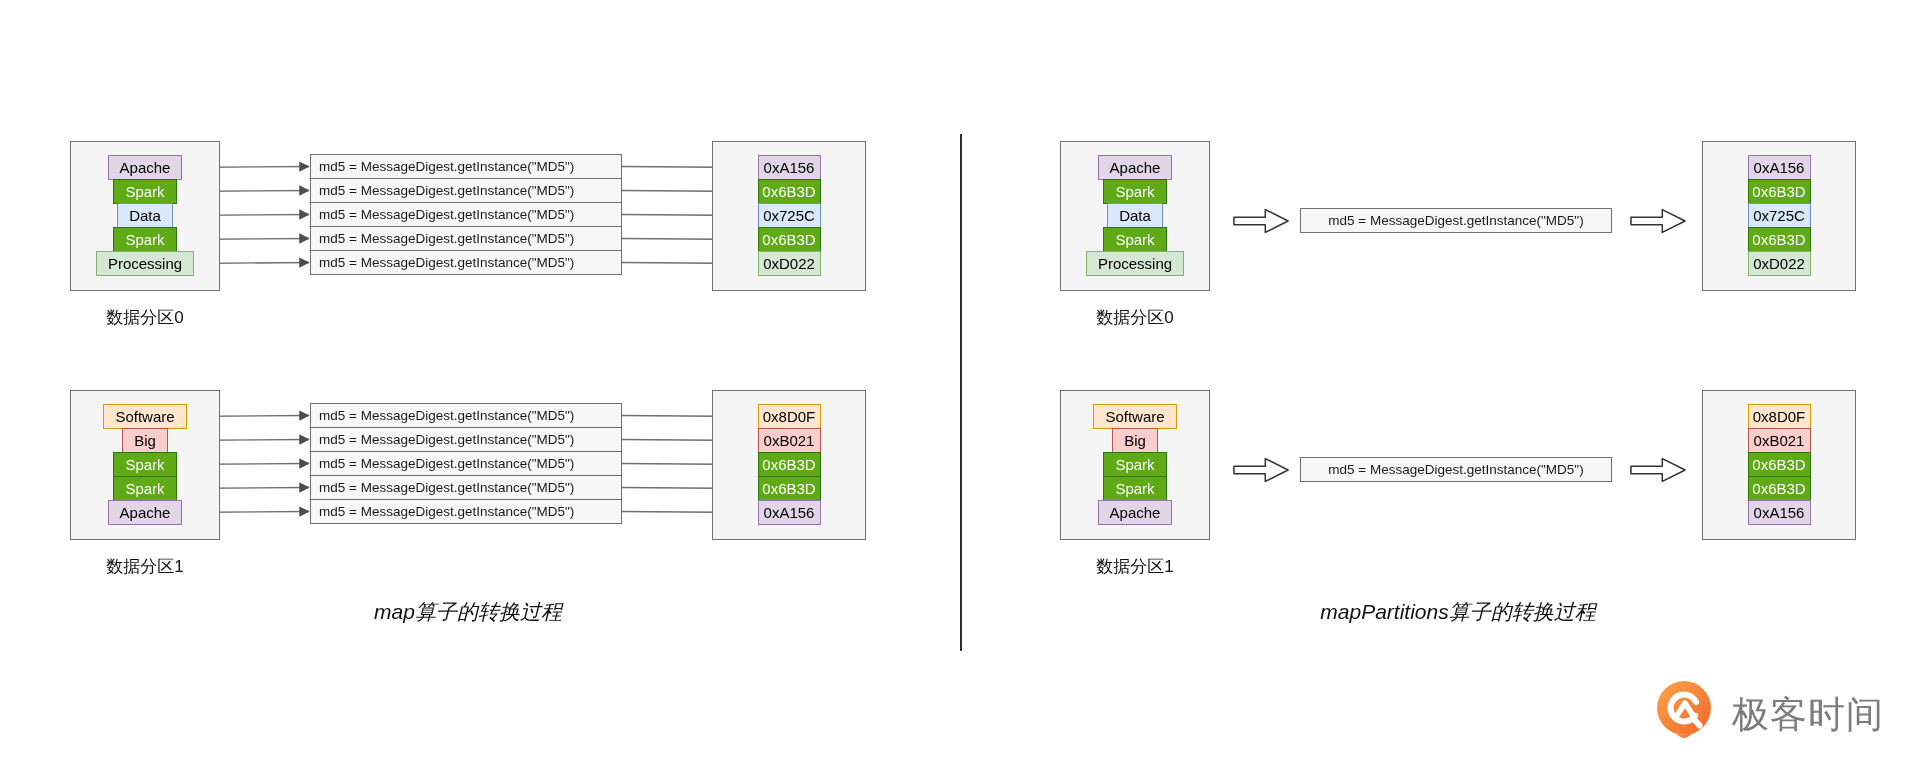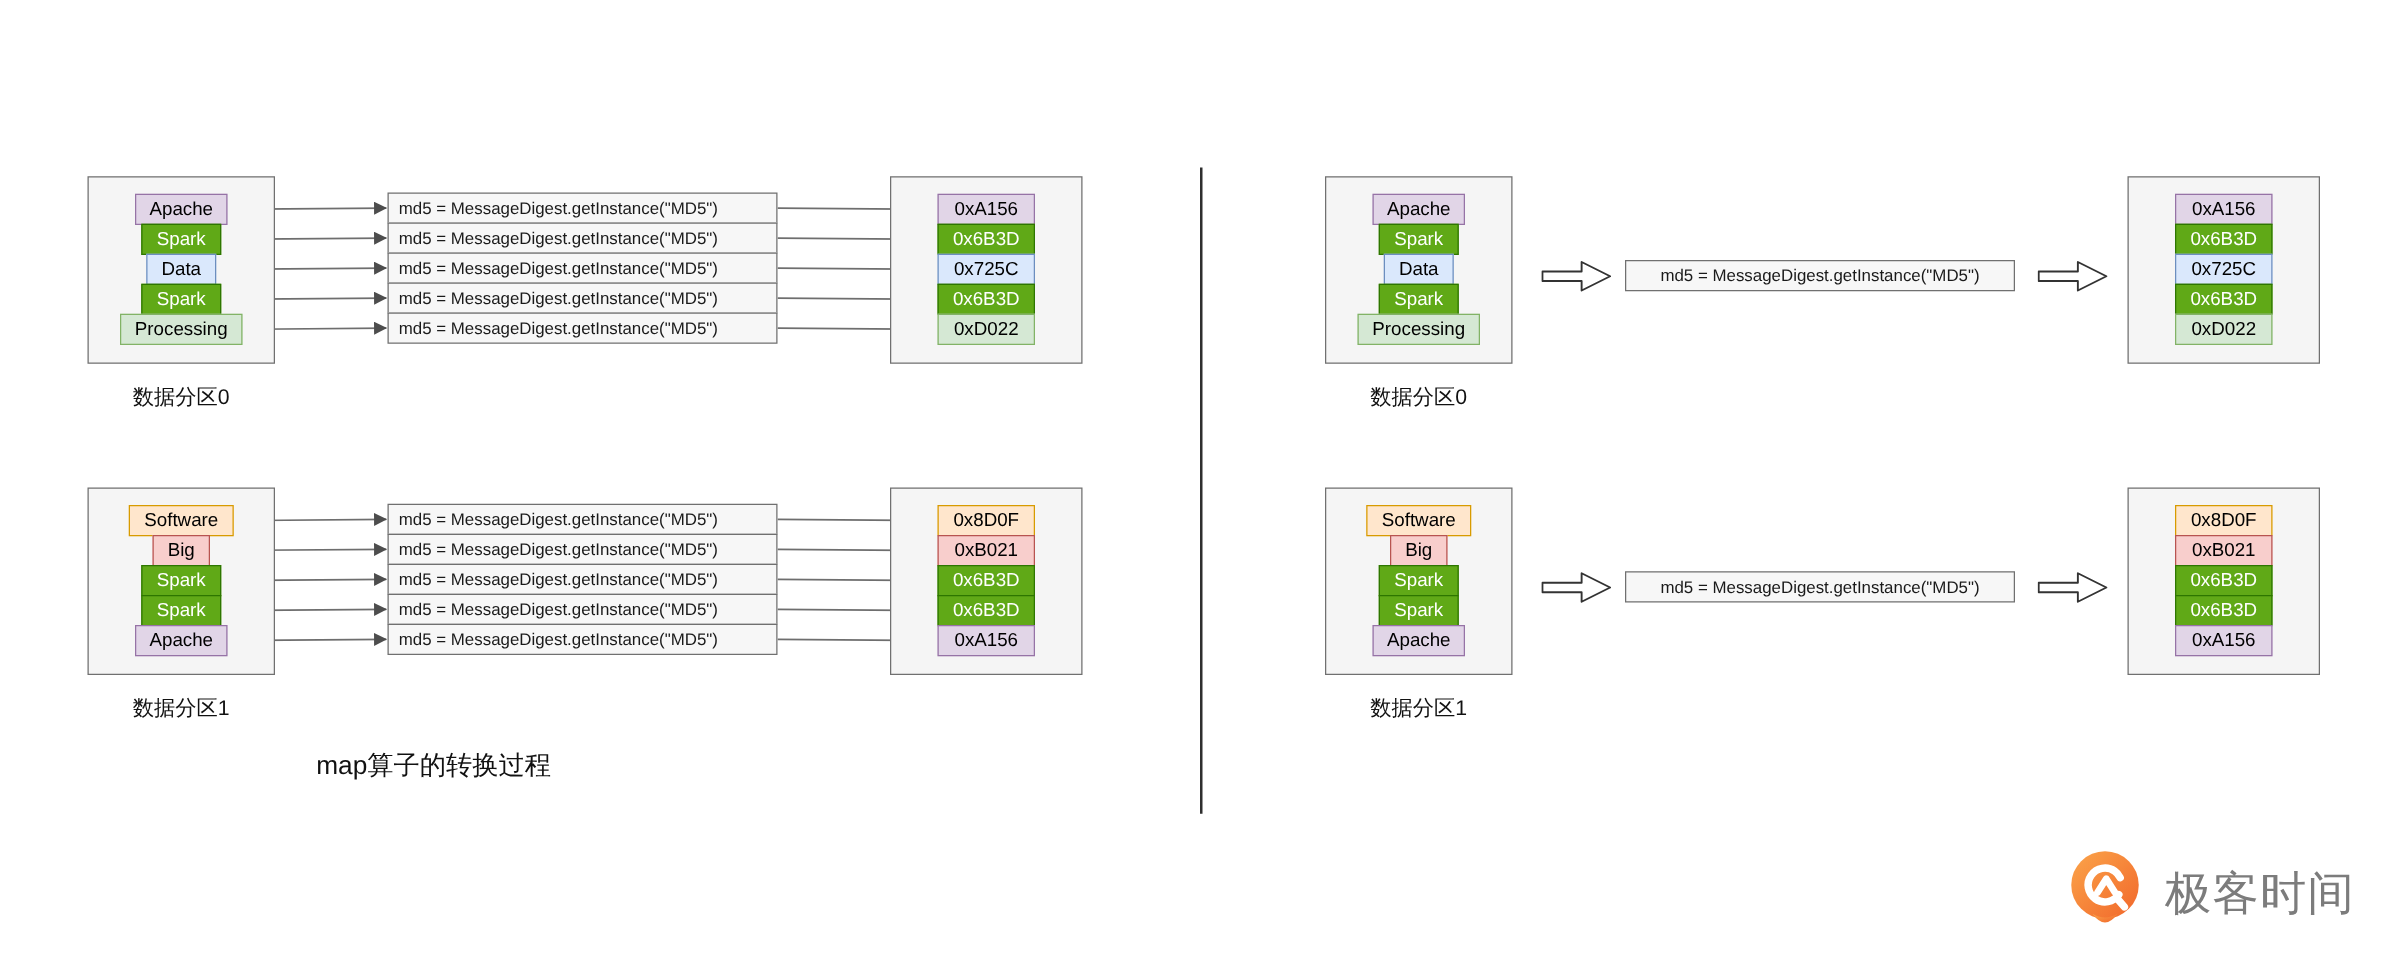--- a/index.html
+++ b/index.html
@@ -8,35 +8,35 @@
   #canvas{position:relative;width:1920px;height:779px;background:#fff;}
   #connectors{position:absolute;left:0;top:0;width:1920px;height:779px;pointer-events:none;}
 
   .part-box{position:absolute;width:150px;height:150px;background:#f5f5f5;
             border:1px solid #707070;box-sizing:border-box;padding-top:13px;}
   .item-row{text-align:center;height:25px;margin-top:-1px;}
   .item-row:first-child{margin-top:0;}
   .cell{display:inline-block;height:25px;line-height:23px;box-sizing:border-box;
         border:1px solid #000;font-size:15px;padding:0 11px;white-space:nowrap;
         position:relative;}
-  .cell.fixedw{padding:0;width:78px;}
+  .cell.fixedw{padding:0;width:63px;}
 
   .md5-stack{position:absolute;width:312px;}
   .md5-row{height:25px;margin-top:-1px;box-sizing:border-box;border:1px solid #707070;
            background:#f7f7f7;font-size:13.5px;line-height:23px;padding-left:8px;
            color:#1a1a1a;white-space:nowrap;}
   .md5-row:first-child{margin-top:0;}
 
   .md5-single{position:absolute;width:312px;height:25px;box-sizing:border-box;
               border:1px solid #707070;background:#f7f7f7;font-size:13.5px;
               line-height:23px;text-align:center;color:#1a1a1a;white-space:nowrap;}
 
   .part-label{position:absolute;width:150px;text-align:center;font-size:17px;color:#111;}
 
-  .panel-title{position:absolute;width:430px;font-size:21px;color:#111;}
+  .panel-title{position:absolute;width:430px;text-align:center;font-size:21px;color:#111;font-style:italic;}
 
   #divider{position:absolute;left:960px;top:134px;width:2px;height:517px;background:#2f2f2f;}
 
   .block-arrow{position:absolute;width:57px;height:30px;}
 
   #logo{position:absolute;left:1652px;top:678px;display:flex;align-items:center;gap:16px;}
   #logo-text{font-size:37px;color:#7c7c7c;font-weight:500;letter-spacing:1px;margin-top:4px;}
 </style>
 </head>
 <body>
@@ -66,20 +66,21 @@
       <line x1="622" y1="463.5" x2="749" y2="464.5" stroke="#6e6e6e" stroke-width="1.3" marker-end="url(#arr)"></line>
       <line x1="176.59375" y1="488.5" x2="309" y2="487.5" stroke="#6e6e6e" stroke-width="1.3" marker-end="url(#arr)"></line>
       <line x1="622" y1="487.5" x2="749" y2="488.5" stroke="#6e6e6e" stroke-width="1.3" marker-end="url(#arr)"></line>
       <line x1="182.4375" y1="512.5" x2="309" y2="511.5" stroke="#6e6e6e" stroke-width="1.3" marker-end="url(#arr)"></line>
       <line x1="622" y1="511.5" x2="749" y2="512.5" stroke="#6e6e6e" stroke-width="1.3" marker-end="url(#arr)"></line>
     </svg>
 
   <div id="divider"></div>
 
   <div class="panel-title" style="left:253px;top:598px;">map算子的转换过程</div>
+  <div class="panel-title" style="left:1243px;top:598px;">mapPartitions算子的转换过程</div>
 
   <div id="logo">
     <svg width="64" height="70" viewBox="0 0 64 70">
       <defs>
         <linearGradient id="lg" x1="0" y1="0" x2="1" y2="1">
           <stop offset="0" stop-color="#FBA54A"></stop>
             <stop offset="1" stop-color="#F1662A"></stop>
         </linearGradient>
       </defs>
       <circle cx="32" cy="30" r="27" fill="url(#lg)"></circle>

